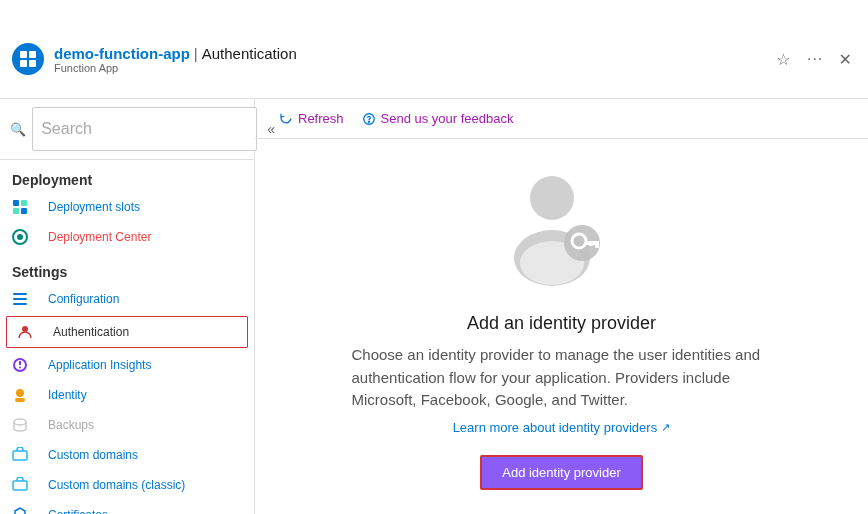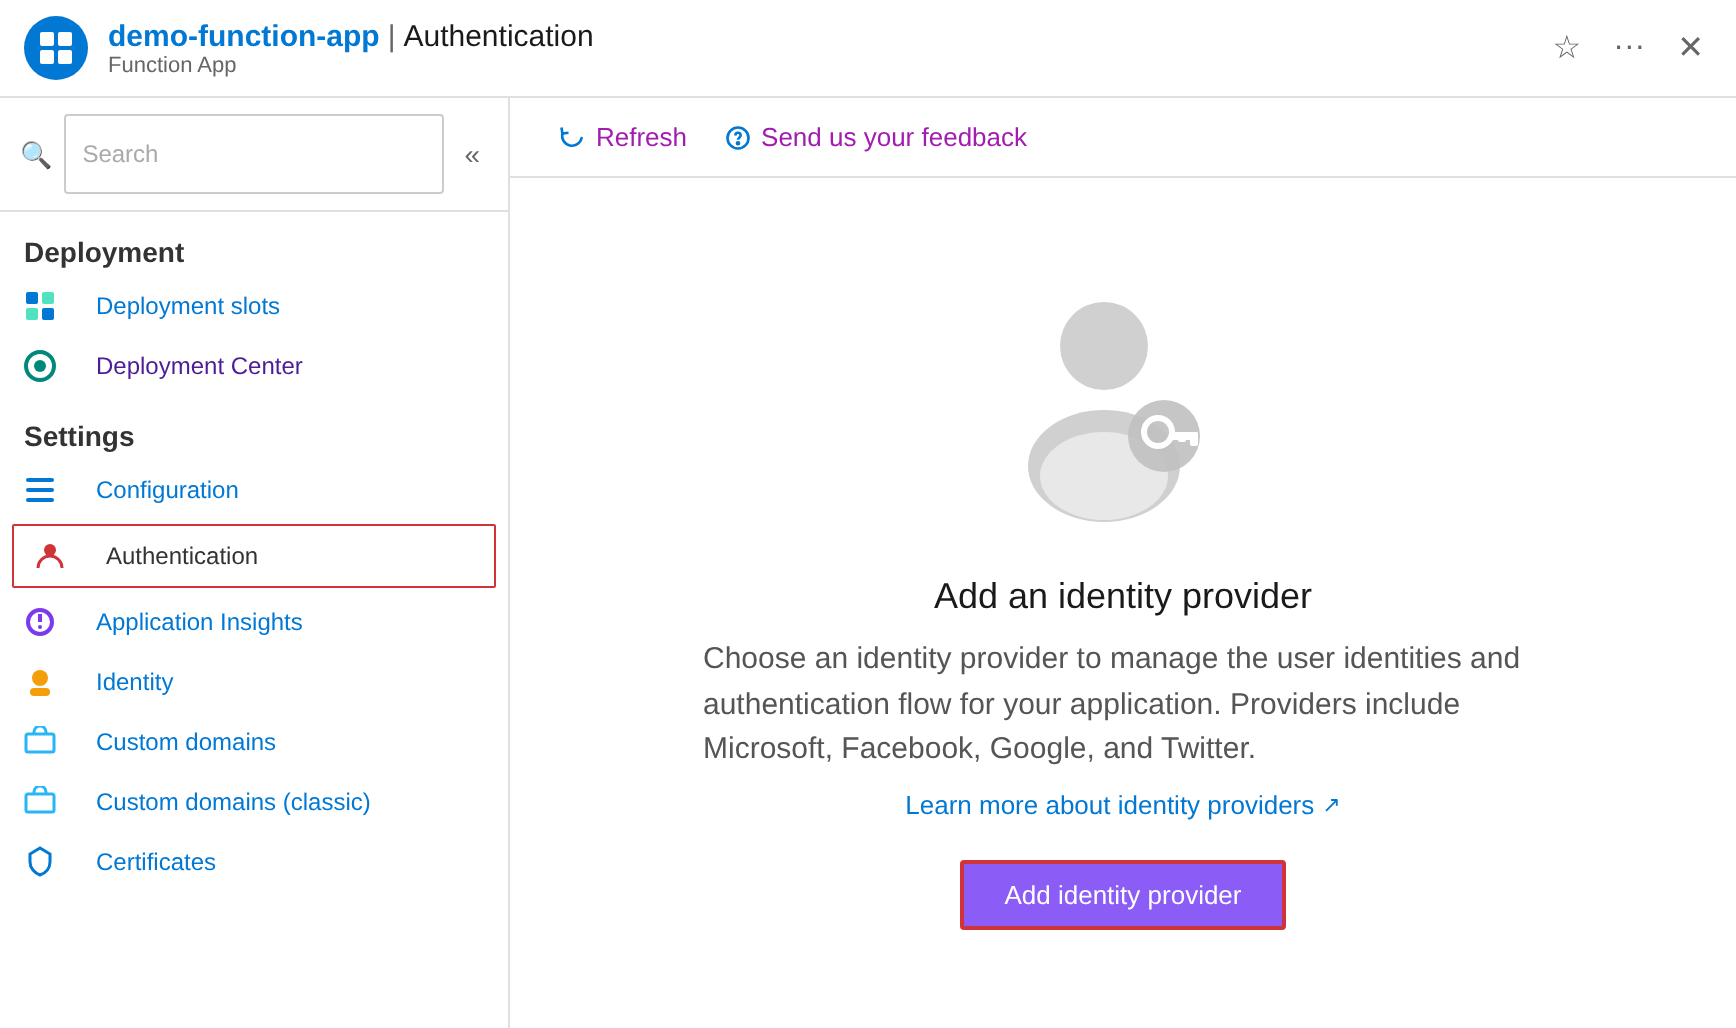--- a/index.html
+++ b/index.html
@@ -1,38 +1,38 @@
 <!DOCTYPE html>
 <html><head>
   <meta charset="utf-8">
   <style>
     * { box-sizing: border-box; margin: 0; padding: 0; }
     body { font-family: 'Segoe UI', sans-serif; font-size: 13px; color: #333; background: #fff; width: 868px; height: 514px; overflow: hidden; display: flex; flex-direction: column; }
 
     
     .title-bar {
-      display: flex; align-items: center; padding: 8px 12px;
-      border-bottom: 1px solid #e0e0e0; background: #fff; flex-shrink: 0;
+      display: flex; align-items: center; padding: 23px 12px;
+      border-bottom: 1px solid #e0e0e0; background: #fff; flex-shrink: 0; margin-top: 20px;
     }
     .title-bar-avatar {
       width: 32px; height: 32px; border-radius: 50%; background: #0078d4;
       display: flex; align-items: center; justify-content: center; margin-right: 10px; flex-shrink: 0;
     }
     .title-bar-avatar svg { width: 20px; height: 20px; }
     .title-bar-actions { margin-left: auto; display: flex; gap: 8px; align-items: center; }
     .title-bar-icon-btn { background: none; border: none; cursor: pointer; color: #666; font-size: 16px; padding: 2px 4px; }
     .close-btn { font-size: 16px; }
 
     
     .main-layout { display: flex; flex: 1; overflow: hidden; }
 
     
     .sidebar { width: 255px; border-right: 1px solid #e0e0e0; display: flex; flex-direction: column; flex-shrink: 0; background: #fff; }
     .sidebar-search { padding: 8px 10px; border-bottom: 1px solid #e0e0e0; display: flex; align-items: center; gap: 6px; }
-    .search-input { flex: 1; border: 1px solid #ccc; border-radius: 2px; padding: 12px 8px; font-size: 12px; outline: none; color: #000000; }
+    .search-input { flex: 1; border: 1px solid #ccc; border-radius: 2px; padding: 12px 8px; font-size: 16px; outline: none; color: #000000; }
     .search-input::placeholder { color: #aaa; }
     .sidebar-collapse { background: none; border: none; cursor: pointer; color: #666; font-size: 14px; padding: 4px; margin-left: auto; }
     .sidebar-scroll { flex: 1; overflow-y: auto; padding-bottom: 8px; }
     .sidebar-section-label { font-size: 14px; font-weight: 600; color: #333; padding: 12px 12px 4px; text-transform: none; }
     .sidebar-item {
       display: flex; align-items: center; gap: 20px; padding: 7px 12px;
       cursor: pointer; color: #333; font-size: 12px;
     }
     .sidebar-item-icon { width: 16px; height: 16px; flex-shrink: 0; display: flex; align-items: center; justify-content: center; }
     .sidebar-item.disabled { color: #aaa; cursor: default; }
@@ -112,21 +112,21 @@
         </div>
         <span style="color:#0078d4;">Deployment slots</span>
       </div>
       <div class="sidebar-item">
         <div class="sidebar-item-icon">
           <svg width="16" height="16" viewBox="0 0 16 16">
               <circle cx="8" cy="8" r="7" fill="none" stroke="#00897b" stroke-width="2"></circle>
               <circle cx="8" cy="8" r="3" fill="#00897b"></circle>
             </svg>
         </div>
-        <span style="color:#4c1d95;">Deployment Center</span>
+        <span style="color:#ef4444;">Deployment Center</span>
       </div>
 
       <div class="sidebar-section-label">Settings</div>
       <div class="sidebar-item">
         <div class="sidebar-item-icon">
           <svg width="16" height="16" viewBox="0 0 16 16">
               <rect x="1" y="2" width="14" height="2" rx="1" fill="#0078d4"></rect>
               <rect x="1" y="7" width="14" height="2" rx="1" fill="#0078d4"></rect>
               <rect x="1" y="12" width="14" height="2" rx="1" fill="#0078d4"></rect>
             </svg>
@@ -160,20 +160,29 @@
       <div class="sidebar-item">
         <div class="sidebar-item-icon">
           <svg width="16" height="16" viewBox="0 0 16 16">
               <circle cx="8" cy="6" r="4" fill="#f59e0b"></circle>
               <rect x="3" y="11" width="10" height="4" rx="2" fill="#f59e0b"></rect>
             </svg>
         </div>
         <span style="color:#0078d4;">Identity</span>
       </div>
 
+      <div class="sidebar-item disabled">
+        <div class="sidebar-item-icon">
+          <svg width="16" height="16" viewBox="0 0 16 16">
+              <ellipse cx="8" cy="5" rx="6" ry="3" fill="none" stroke="#ccc" stroke-width="1.5"></ellipse>
+              <path d="M2 5v6c0 1.7 2.7 3 6 3s6-1.3 6-3V5" fill="none" stroke="#ccc" stroke-width="1.5"></path>
+            </svg>
+        </div>
+        <span>Backups</span>
+      </div>
 
       <div class="sidebar-item">
         <div class="sidebar-item-icon">
           <svg width="16" height="16" viewBox="0 0 16 16">
               <rect x="1" y="4" width="14" height="9" rx="1" fill="none" stroke="#29b6f6" stroke-width="1.5"></rect>
               <path d="M5 4V3a3 3 0 016 0v1" fill="none" stroke="#29b6f6" stroke-width="1.5"></path>
             </svg>
         </div>
         <span style="color:#0078d4;">Custom domains</span>
       </div>

